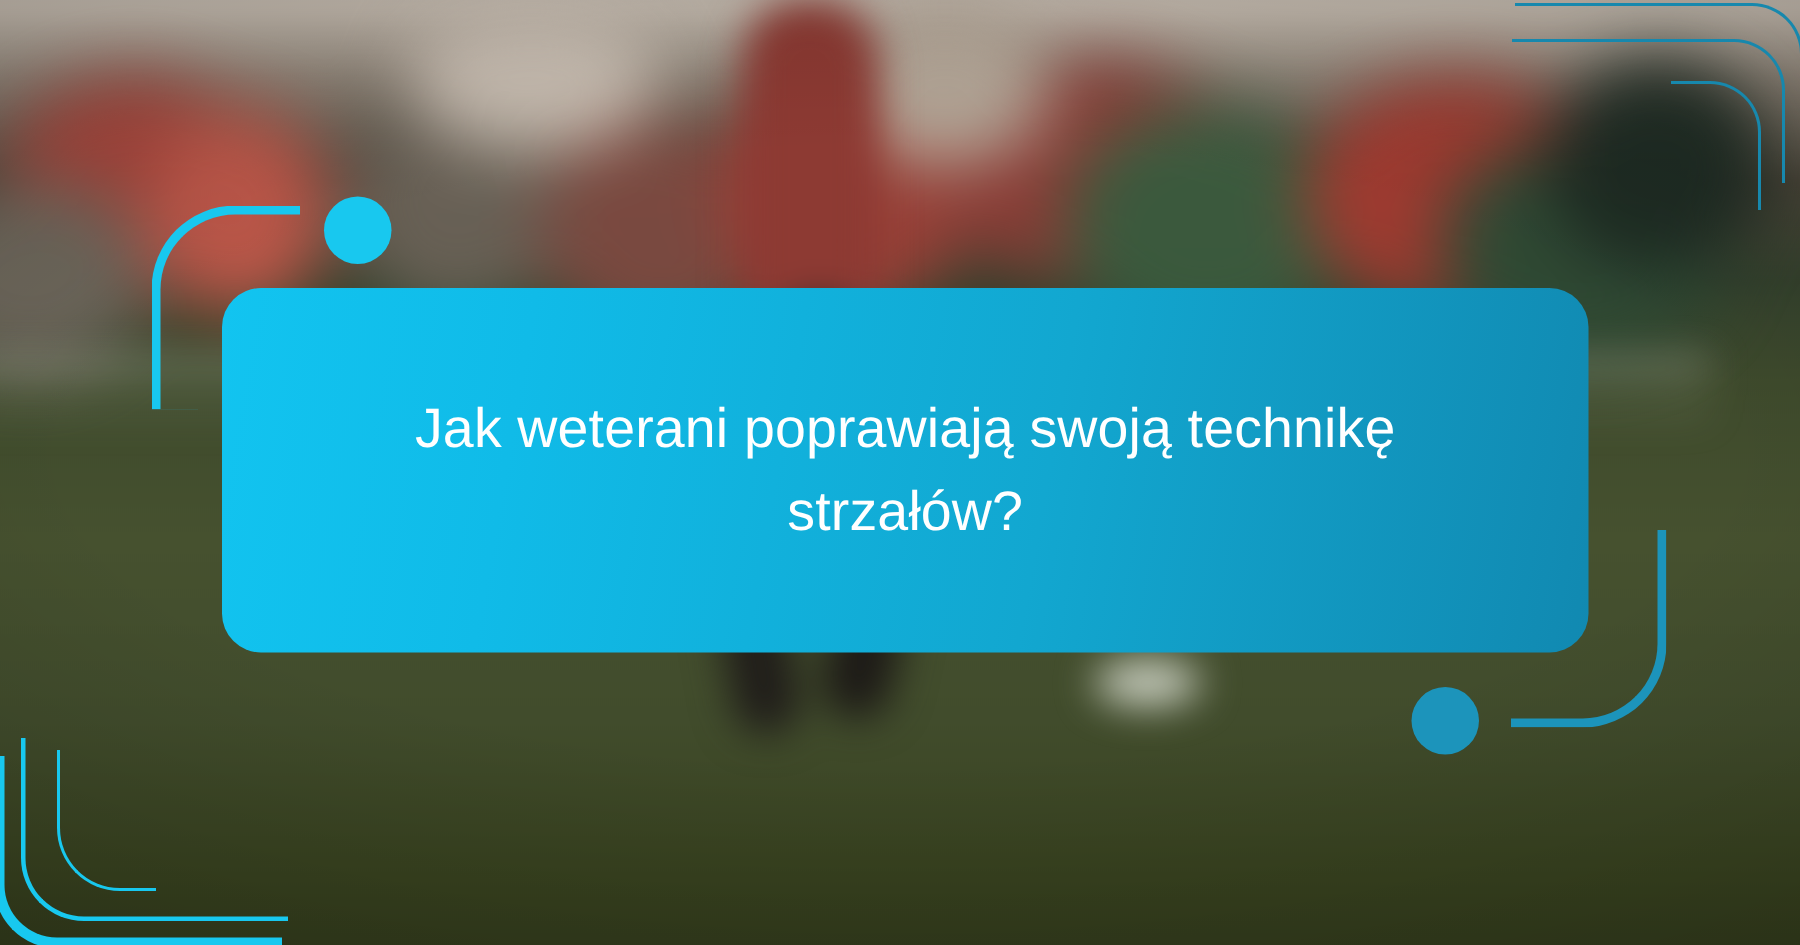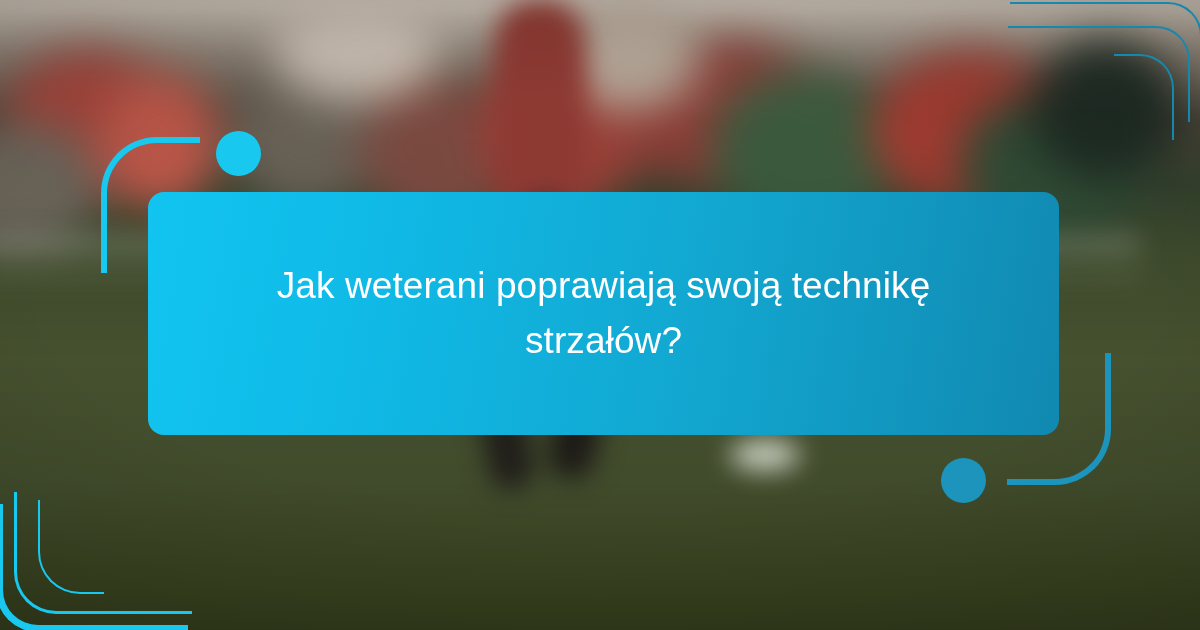--- a/index.html
+++ b/index.html
@@ -103,21 +103,21 @@
 
   .dot { position:absolute; border-radius:50%; }
   .dot-tl { left:216px; top:131px;  width:45px; height:45px; background:#18c8ef; }
   .dot-br { left:941px; bottom:127px; width:45px; height:45px; background:#1c94bb; }
 
   
   .card {
     position:absolute;
     left:148px; top:192px;
     width:911px; height:243px;
-    border-radius:16px;
+    border-radius:26px;
     background:linear-gradient(100deg, #12c4f0 0%, #10bbe8 22%, #12a7d0 60%, #1189b1 100%);
     display:flex;
     align-items:center;
     justify-content:center;
     padding:18px 66px;
   }
 
   .card-title {
     color:#ffffff;
     font-size:37px;

